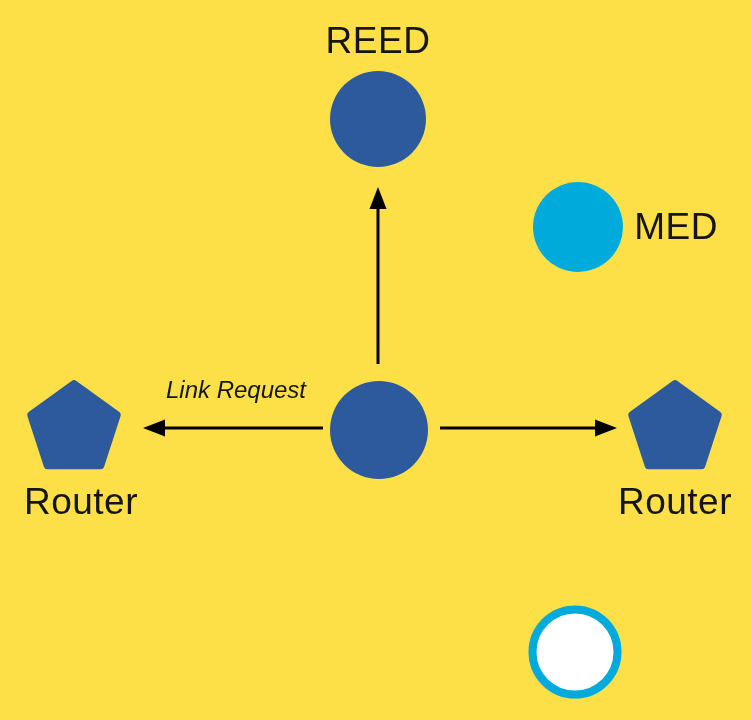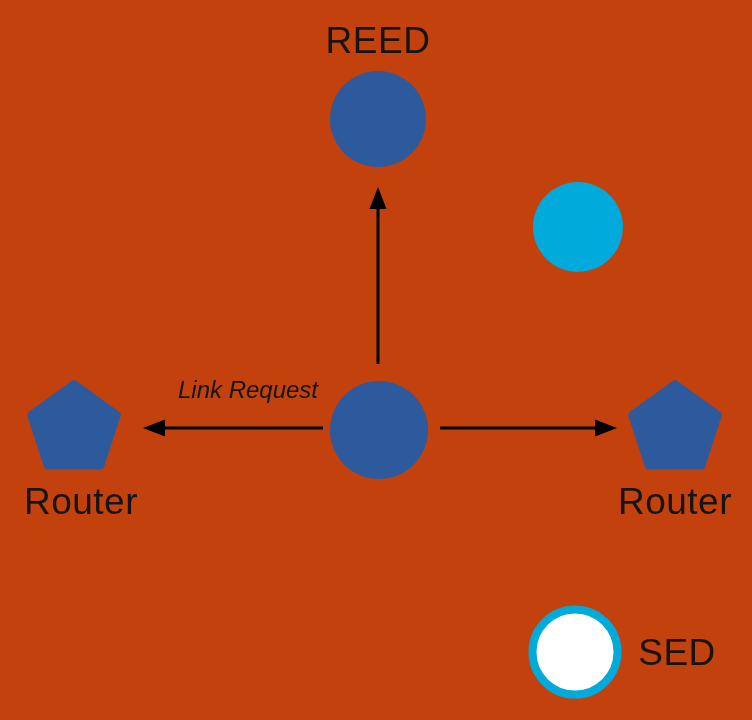--- a/index.html
+++ b/index.html
@@ -4,21 +4,21 @@
 <style>
   html, body {
     margin: 0;
     padding: 0;
     background: #ffffff;
   }
   .canvas {
     position: relative;
     width: 752px;
     height: 720px;
-    background: #c2410c;
+    background: #fde047;
     overflow: hidden;
     font-family: "Liberation Sans", sans-serif;
   }
   .gfx {
     position: absolute;
     left: 0;
     top: 0;
     width: 752px;
     height: 720px;
   }
@@ -26,21 +26,21 @@
     position: absolute;
     transform: translate(-50%, -50%);
     font-size: 37px;
     line-height: 1.1;
     color: #151515;
     white-space: nowrap;
     letter-spacing: 0.5px;
   }
   .annotation {
     position: absolute;
-    left: 248px;
+    left: 236px;
     top: 389px;
     transform: translate(-50%, -50%);
     font-size: 24px;
     font-style: italic;
     line-height: 25px;
     color: #151515;
     text-align: left;
     white-space: nowrap;
   }
   .annotation span { display: block; }
@@ -75,24 +75,24 @@
 
     <polygon points="0,-45.5 43.3,-14.1 26.7,36.8 -26.7,36.8 -43.3,-14.1" transform="translate(74,429)" stroke-width="7" stroke-linejoin="round" fill="#2d5a9d" stroke="#2d5a9d"></polygon>
 
     <polygon points="0,-45.5 43.3,-14.1 26.7,36.8 -26.7,36.8 -43.3,-14.1" transform="translate(675,429)" stroke-width="7" stroke-linejoin="round" fill="#2d5a9d" stroke="#2d5a9d"></polygon>
 
     <circle cx="575" cy="652" r="42.5" stroke-width="8" stroke="#00abdc" fill="#ffffff"></circle>
   </svg>
 
   <div class="node-label" style="left:378px; top:41px;">REED</div>
 
+  <div class="node-label" style="left:676px; top:227px;">MED</div>
 
   <div class="node-label" style="left:81px; top:502px;">Router</div>
 
   <div class="node-label" style="left:675px; top:502px;">Router</div>
 
-  <div class="node-label" style="left:677px; top:653px;">SED</div>
 
   <div class="annotation">
     <span>Link Request</span>
   </div>
 
 </div>
 
 </body></html>

